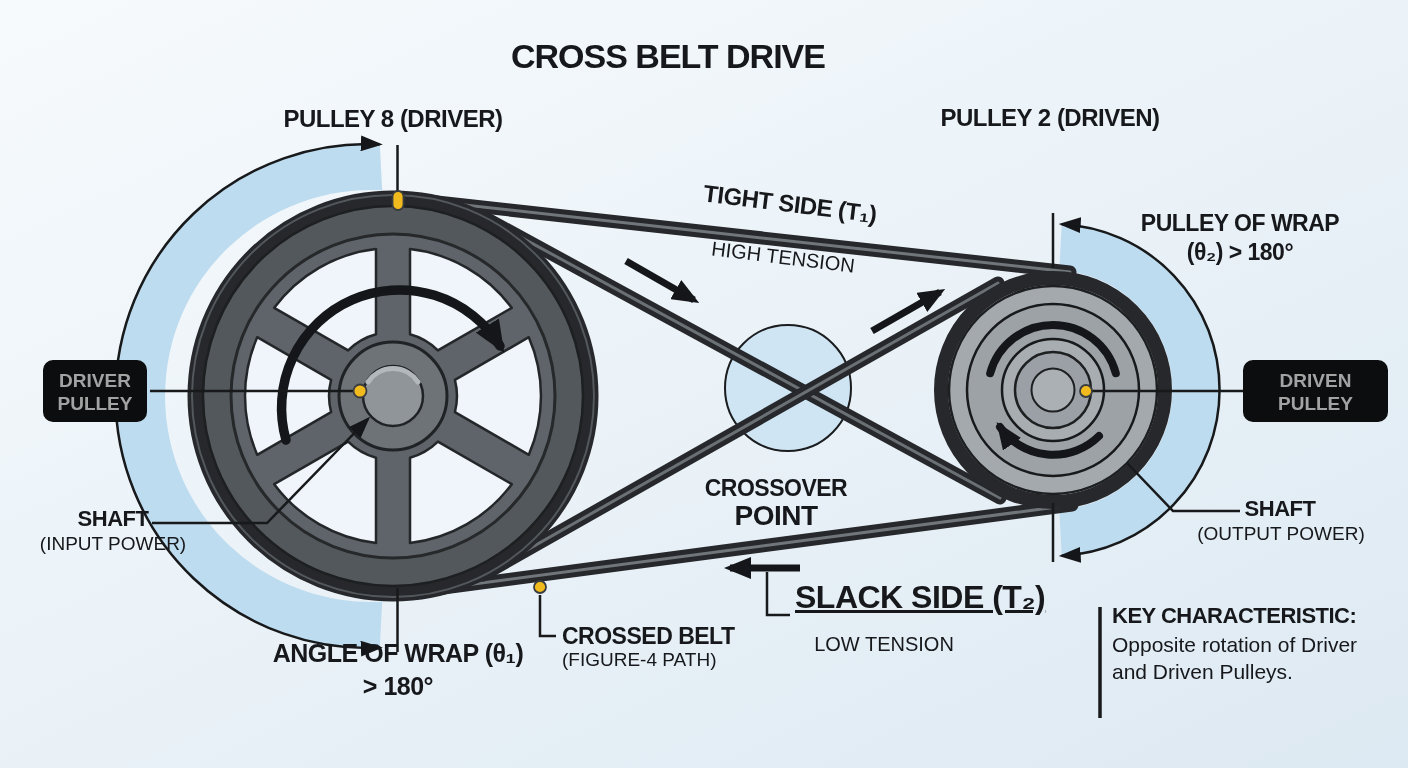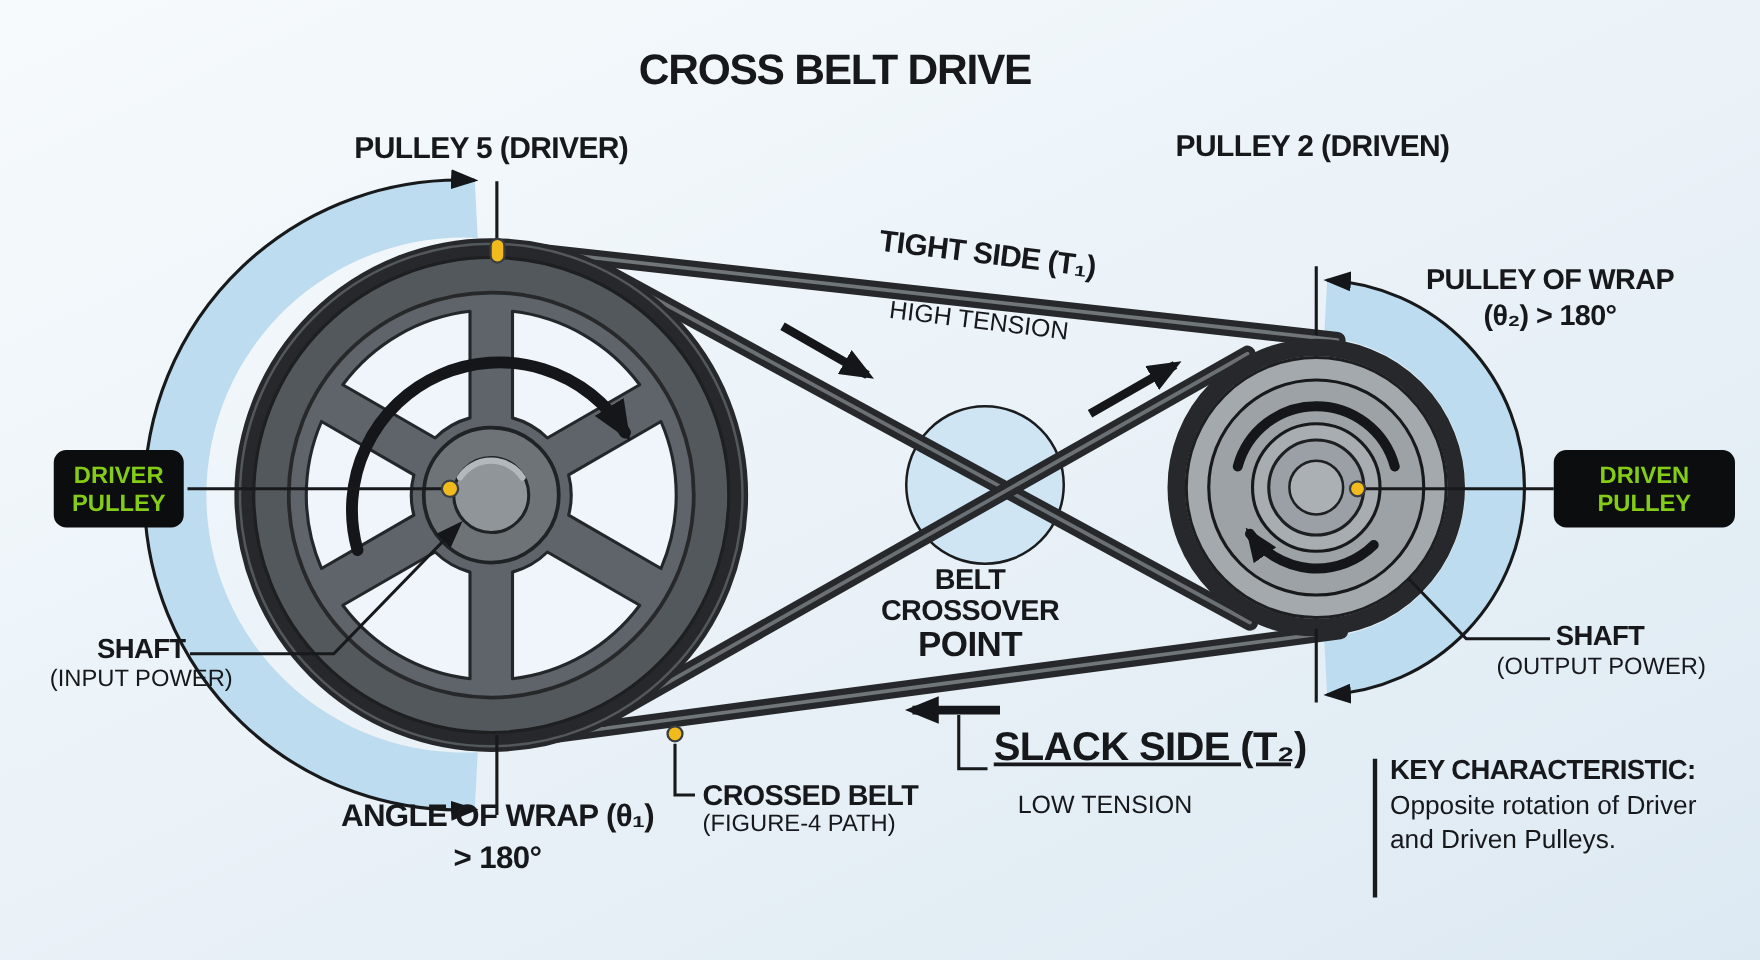--- a/index.html
+++ b/index.html
@@ -19,21 +19,21 @@
     letter-spacing:-0.5px;
     line-height:1.08;
   }
   .ctr{text-align:center;}
   .reg{font-weight:normal;letter-spacing:0;}
   .rot7{transform:rotate(7deg);transform-origin:center center;}
   .tag{
     position:absolute;
     background:#0c0d0e;
     border-radius:10px;
-    color:#84cc16;
+    color:#a3a3a3;
     text-align:center;
     font-weight:bold;
     font-size:19px;
     line-height:23px;
     padding-top:9px;
     letter-spacing:0;
   }
   .keyline{line-height:27px;}
 </style>
 </head>
@@ -124,30 +124,29 @@
     <g fill="#f2bb1d" stroke="#3a3d40" stroke-width="1.8">
       <rect x="392.5" y="191" width="11" height="19" rx="5.5"></rect>
       <circle cx="360" cy="391" r="6.5"></circle>
       <circle cx="1086" cy="391" r="6"></circle>
       <circle cx="540" cy="587" r="6"></circle>
     </g>
   </svg>
 
   <div class="lbl ctr" style="left:468px;top:38px;width:400px;font-size:34px;letter-spacing:-1px;">CROSS BELT DRIVE</div>
 
-  <div class="lbl ctr" style="left:243px;top:106px;width:300px;font-size:24px;">PULLEY 5 (DRIVER)</div>
+  <div class="lbl ctr" style="left:243px;top:106px;width:300px;font-size:24px;">PULLEY 8 (DRIVER)</div>
   <div class="lbl ctr" style="left:900px;top:105px;width:300px;font-size:24px;">PULLEY 2 (DRIVEN)</div>
 
   <div class="lbl ctr rot7" style="left:690px;top:191px;width:200px;font-size:24px;">TIGHT SIDE (T₁)</div>
   <div class="lbl ctr reg rot7" style="left:698px;top:247px;width:170px;font-size:20px;">HIGH TENSION</div>
 
   <div class="lbl ctr" style="left:1115px;top:211px;width:250px;font-size:23px;">PULLEY OF WRAP</div>
   <div class="lbl ctr" style="left:1115px;top:240px;width:250px;font-size:23px;">(θ₂) &gt; 180°</div>
 
-  <div class="lbl ctr" style="left:676px;top:451px;width:200px;font-size:23px;">BELT</div>
   <div class="lbl ctr" style="left:676px;top:476px;width:200px;font-size:23px;">CROSSOVER</div>
   <div class="lbl ctr" style="left:676px;top:501px;width:200px;font-size:28px;">POINT</div>
 
   <div class="lbl" style="left:795px;top:580px;font-size:32px;text-decoration:underline;">SLACK SIDE (T₂)</div>
   <div class="lbl ctr reg" style="left:795px;top:634px;width:178px;font-size:20px;">LOW TENSION</div>
 
   <div class="lbl" style="left:562px;top:624px;font-size:23px;">CROSSED BELT</div>
   <div class="lbl reg" style="left:562px;top:650px;font-size:19px;">(FIGURE-4 PATH)</div>
 
   <div class="lbl ctr" style="left:248px;top:640px;width:300px;font-size:25px;">ANGLE OF WRAP (θ₁)</div>

